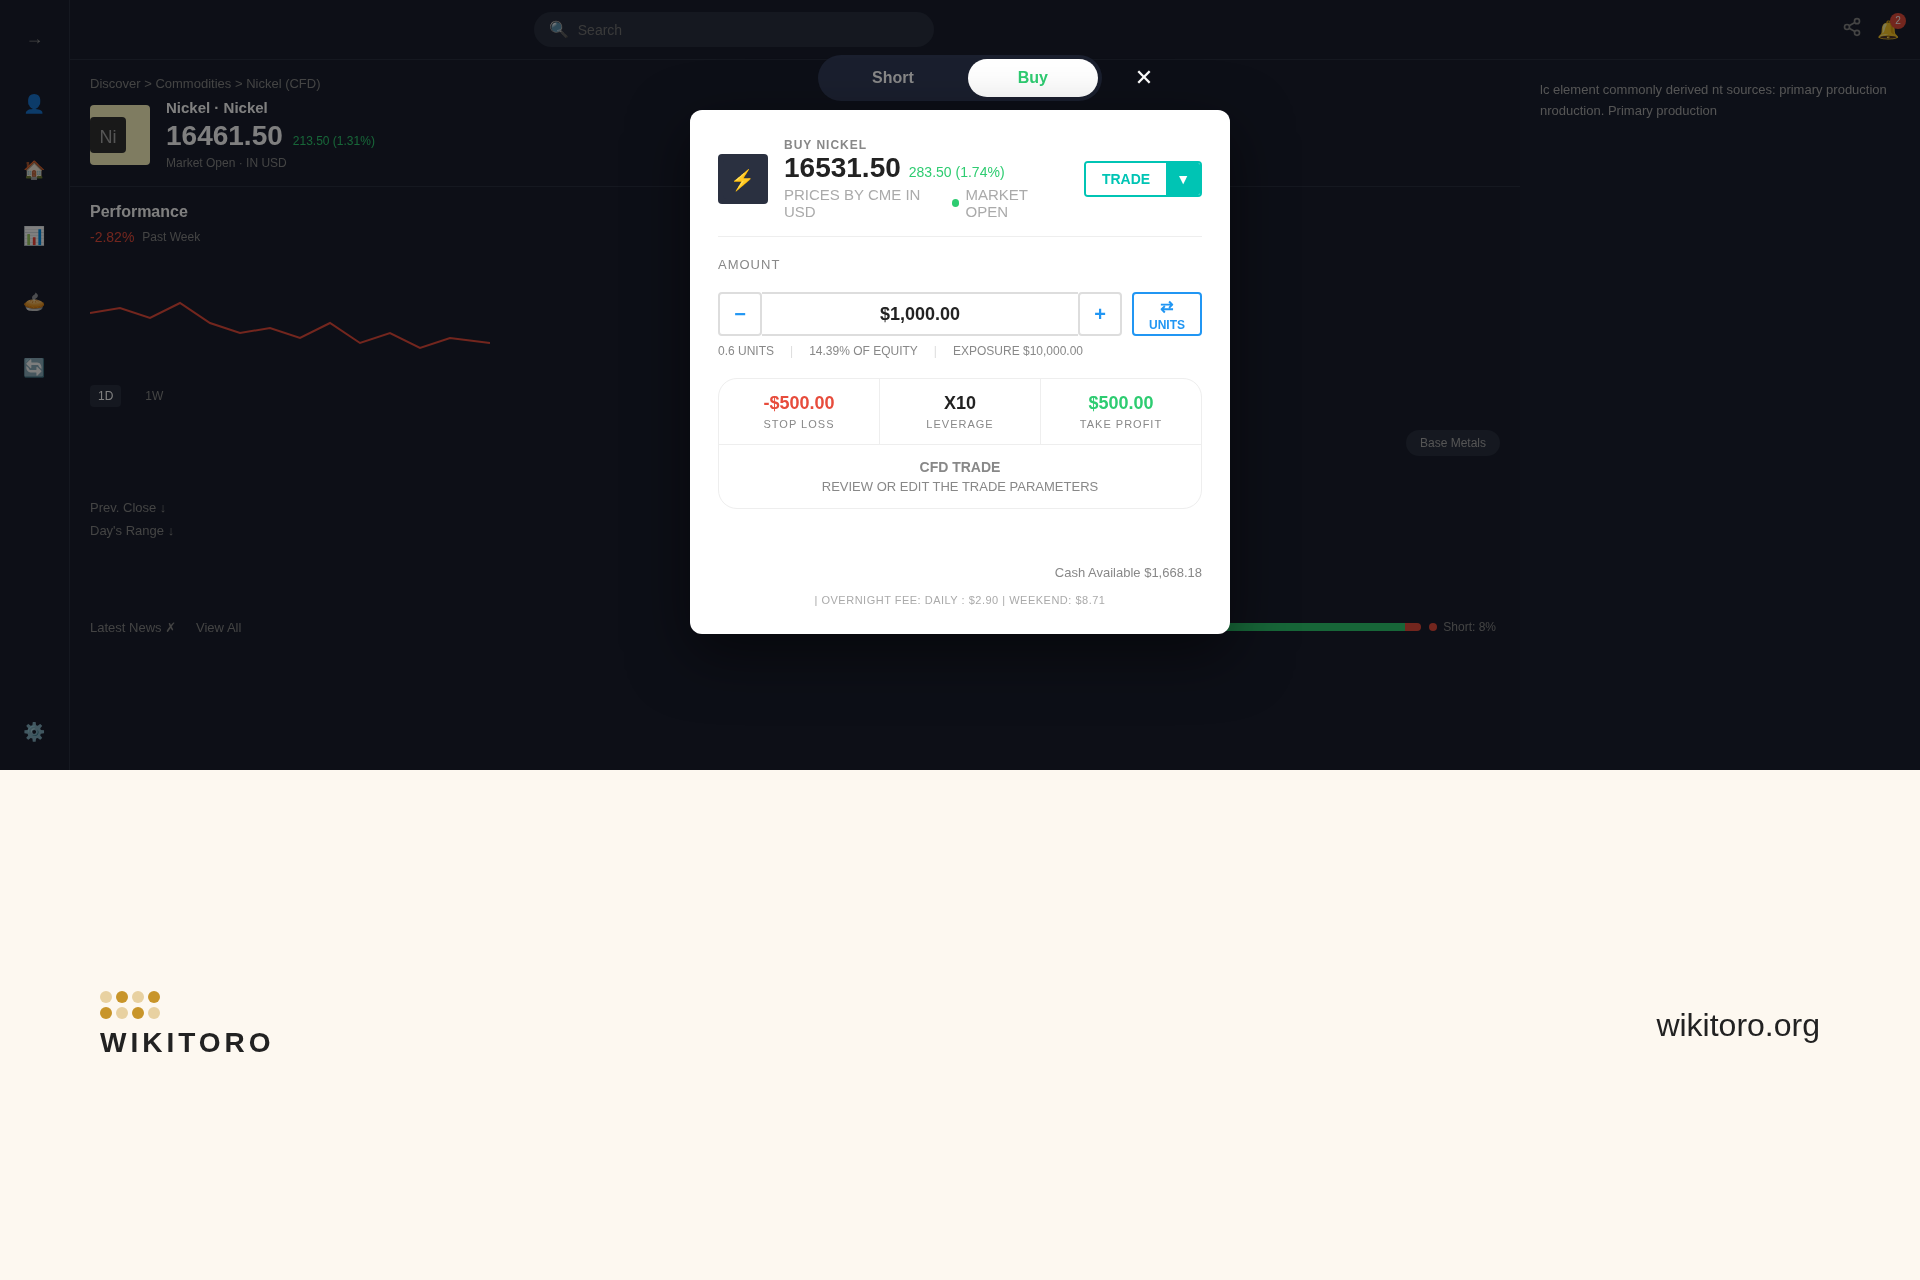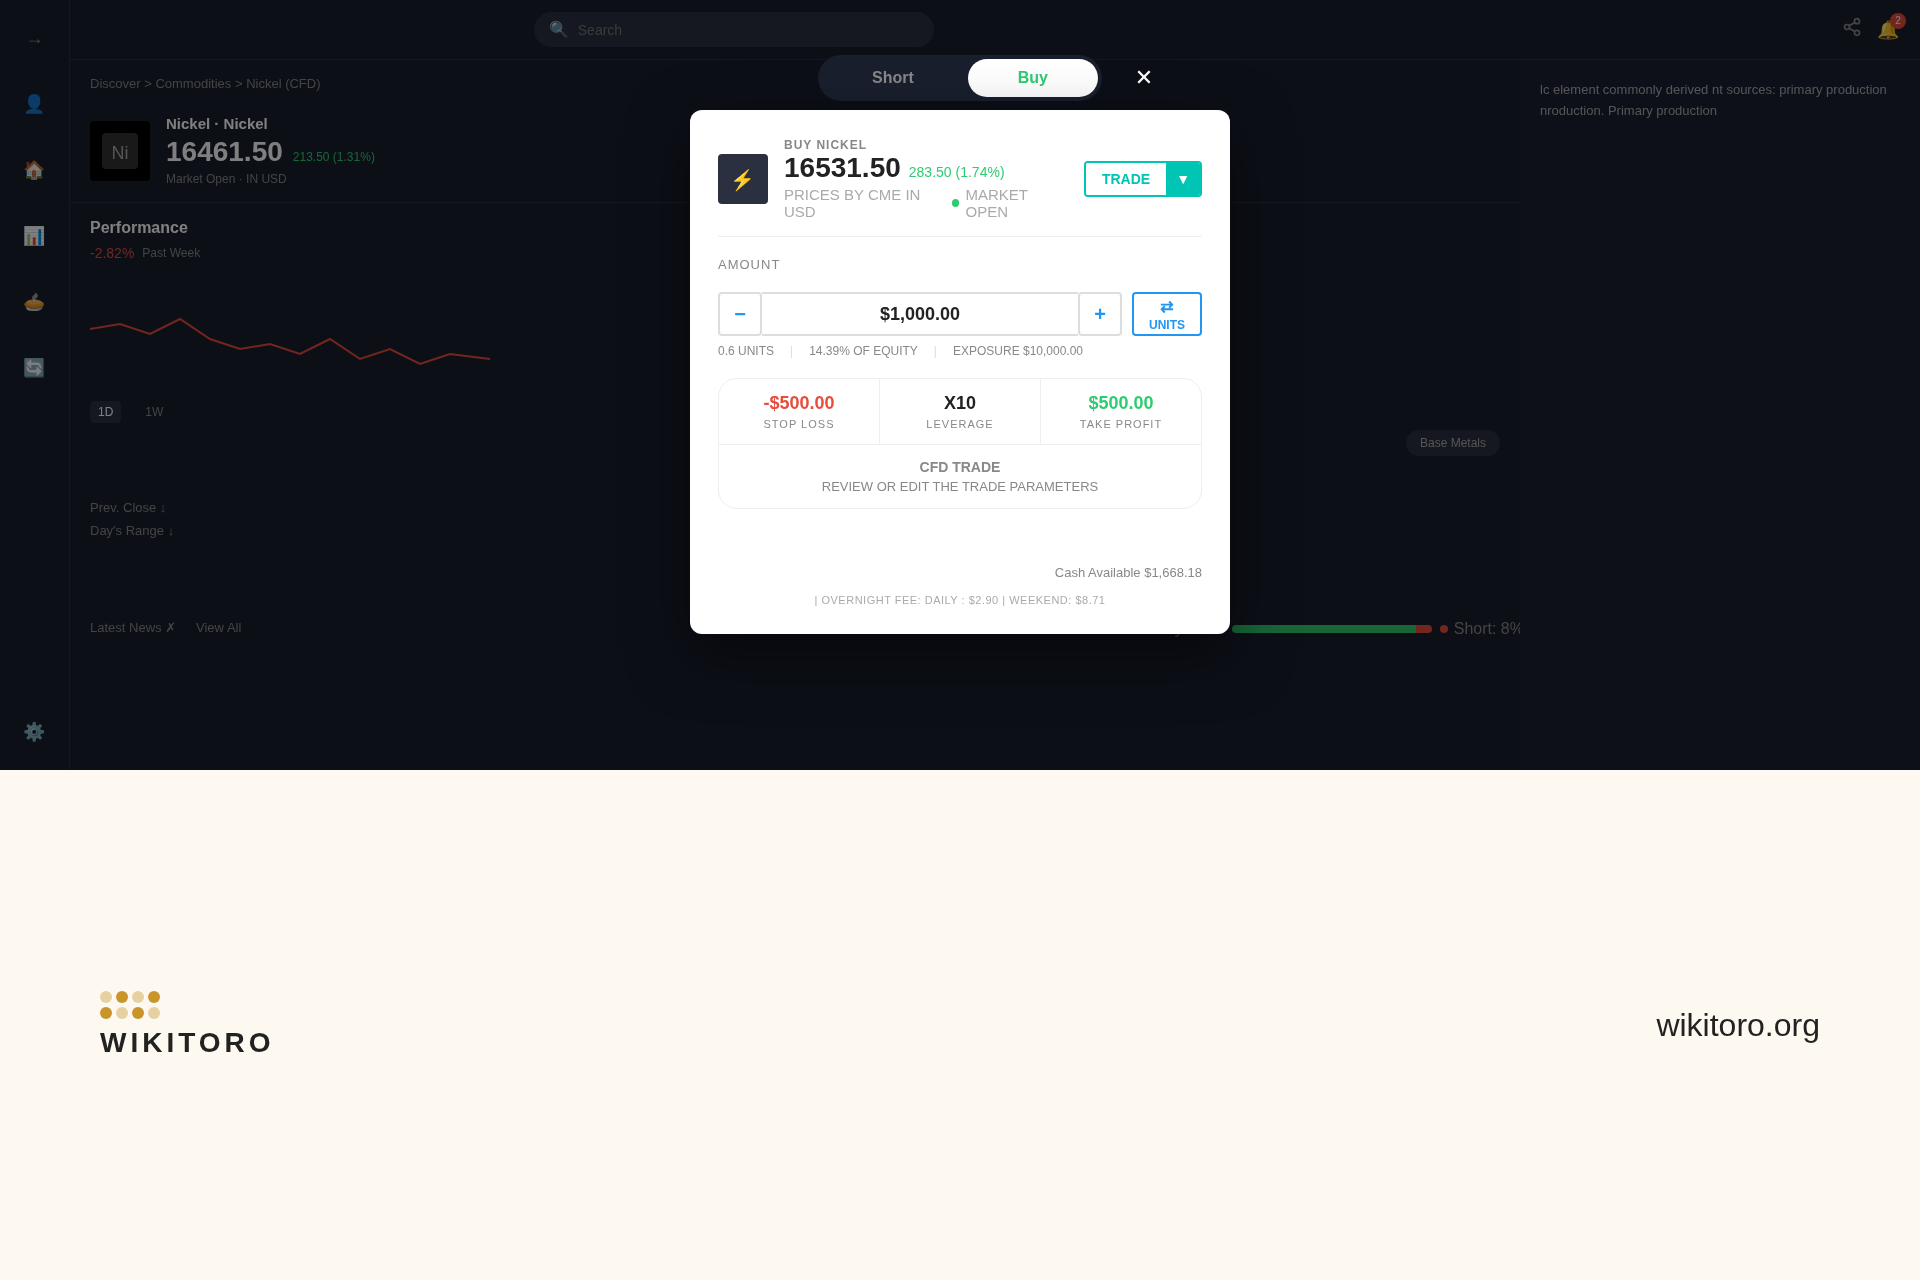--- a/index.html
+++ b/index.html
@@ -97,28 +97,28 @@
     .instrument-header {
       padding: 16px 20px;
       display: flex;
       align-items: center;
       gap: 20px;
       border-bottom: 1px solid #2a3040;
     }
     .breadcrumb {
       font-size: 13px;
       color: #888;
-      margin-bottom: 16px;
+      margin-bottom: 0;
     }
     .breadcrumb span { cursor: pointer; }
     .instrument-logo {
       width: 60px; height: 60px;
-      background: #000000;
+      background: #fef9c3;
       border-radius: 4px;
-      display: flex; align-items: center; justify-content: center;
+      display: flex; align-items: center; 
       color: #888;
       font-size: 24px;
     }
     .instrument-info { display: flex; flex-direction: column; gap: 4px; }
     .instrument-name { color: #fff; font-size: 15px; font-weight: 600; }
     .instrument-price { display: flex; align-items: baseline; gap: 10px; }
     .price-value { color: #fff; font-size: 28px; font-weight: 700; }
     .price-change { color: #2ecc71; font-size: 12px; }
     .market-status { color: #888; font-size: 12px; }
     .header-actions { margin-left: auto; display: flex; align-items: center; gap: 12px; }
@@ -548,26 +548,26 @@
       font-size: 13px;
       display: flex;
       align-items: center;
       gap: 20px;
     }
     .view-all { color: #888; cursor: pointer; }
 
     
     .ratio-section {
       position: absolute;
-      right: 396px;
+      right: 424px;
       top: 620px;
       display: flex;
       align-items: center;
       gap: 8px;
-      font-size: 16px;
+      font-size: 12px;
       color: #888;
     }
     .ratio-bar {
       width: 200px;
       height: 8px;
       border-radius: 4px;
       overflow: hidden;
       display: flex;
     }
     .ratio-buy { background: #2ecc71; flex: 92; }

